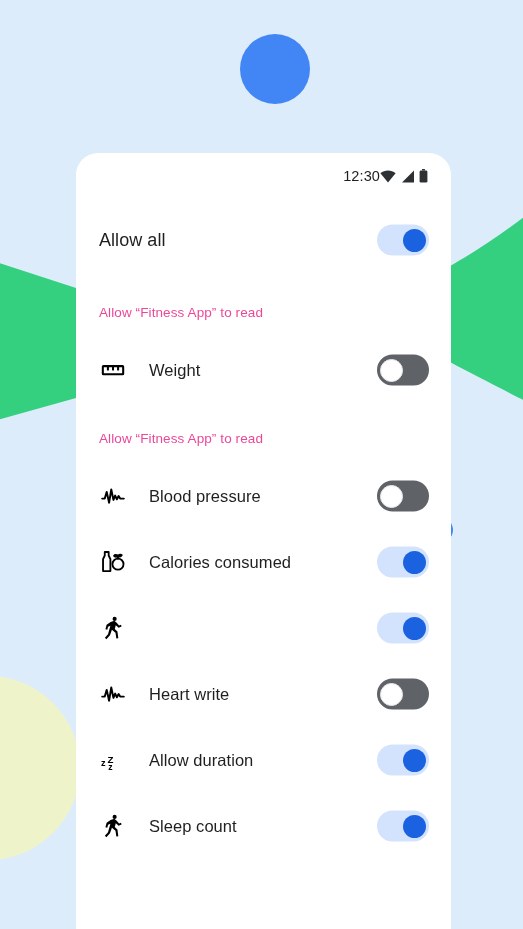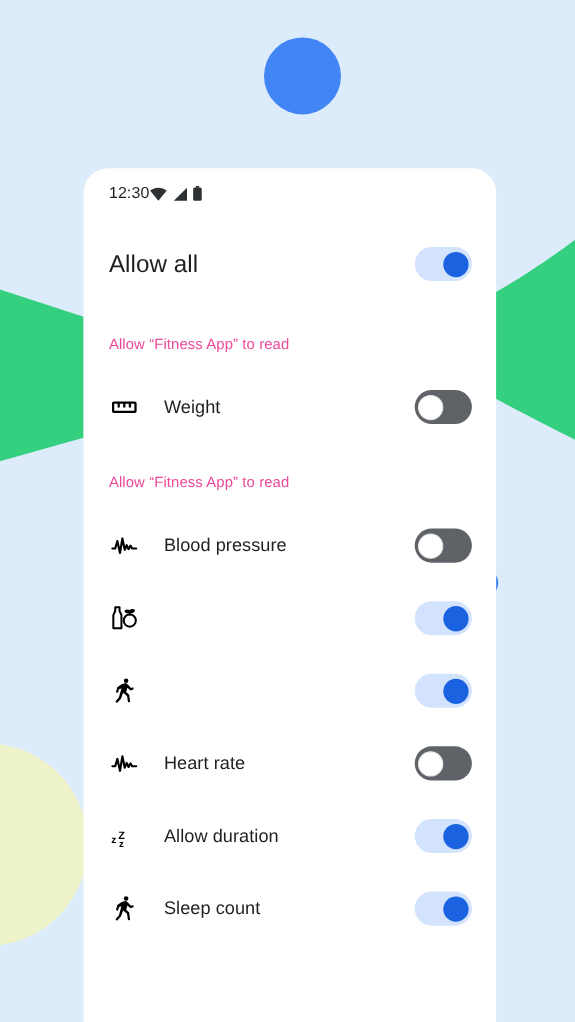--- a/index.html
+++ b/index.html
@@ -47,21 +47,21 @@
 
   
   .status-bar {
     position: absolute;
     left: 0;
     top: 0;
     width: 375px;
     height: 46px;
     display: flex;
     align-items: center;
-    justify-content: flex-start;
+    justify-content: flex-end;
     padding: 0 23px 0 23px;
     box-sizing: border-box;
   }
   .status-time {
     font-size: 14.5px;
     color: #1f1f1f;
     letter-spacing: 0.1px;
     font-family: "Liberation Sans", sans-serif;
   }
   .status-icons {
@@ -101,21 +101,21 @@
     flex: 1;
     font-size: 16.5px;
     color: #1f1f1f;
     letter-spacing: 0.05px;
     font-family: "Liberation Sans", sans-serif;
     white-space: nowrap;
   }
 
   .row-allow-all .row-label {
     margin-left: 0;
-    font-size: 22px;
+    font-size: 18px;
   }
   .row-allow-all {
     height: 62px;
     padding-left: 23px;
   }
 
   .section-header {
     font-size: 13.5px;
     color: #ec4899;
     letter-spacing: 0.1px;
@@ -259,20 +259,21 @@
       <div class="row">
         <div class="row-icon">
           <svg width="26" height="26" viewBox="0 0 24 24" fill="none" stroke="#000000" stroke-width="1.7" stroke-linejoin="round">
             <path d="M4.4 2.8 L8.0 2.8 L8.0 6.0 L9.6 9.4 L9.6 20.4 L2.8 20.4 L2.8 9.4 L4.4 6.0 Z"></path>
             <circle cx="16.6" cy="14.0" r="5.1"></circle>
             <path d="M16.6 8.9 L16.6 6.3" stroke-linecap="round"></path>
             <path d="M16.6 6.3 C15.2 5.2 13.6 5.4 13.0 6.3 C14.2 7.5 15.9 7.4 16.6 6.3 Z" fill="#000000"></path>
             <path d="M16.6 6.3 C17.7 4.9 19.4 4.9 20.1 5.6 C19.3 7.2 17.5 7.4 16.6 6.3 Z" fill="#000000"></path>
           </svg>
         </div>
+        <div class="row-label">Calories consumed</div>
         <div class="switch on">
           <div class="thumb"></div>
         </div>
       </div>
 
       <div class="row">
         <div class="row-icon">
           <svg width="26" height="26" viewBox="0 0 24 24" fill="#000000">
             <circle cx="13.5" cy="3.6" r="1.9"></circle>
             <path d="M9.8 6.4 L13.2 5.4 L15.4 7.2 L17.6 9.6 L19.4 9.0 L19.9 10.6 L17.2 11.7 L14.6 9.5 L13.6 13.0 L16.1 15.3 L16.9 21.5 L15.1 21.7 L14.3 16.4 L11.0 13.6 L9.2 18.6 L5.9 22.3 L4.5 21.0 L7.4 17.7 L9.6 10.0 L7.5 10.8 L6.7 13.7 L5.0 13.2 L6.1 9.0 Z"></path>
@@ -282,21 +283,21 @@
           <div class="thumb"></div>
         </div>
       </div>
 
       <div class="row">
         <div class="row-icon">
           <svg width="26" height="26" viewBox="0 0 24 24" fill="none" stroke="#000000" stroke-width="1.8" stroke-linecap="round" stroke-linejoin="round">
             <path d="M2 14.4 L4.4 14.4 L6.2 8.2 L8.4 18.2 L10.4 6.0 L12.4 15.6 L14.0 11.6 L15.6 15.0 L17.2 12.0 L18.6 14.4 L22 14.4"></path>
           </svg>
         </div>
-        <div class="row-label">Heart rate</div>
+        <div class="row-label">Heart write</div>
         <div class="switch off">
           <div class="thumb"></div>
         </div>
       </div>
 
       <div class="row">
         <div class="row-icon">
           <svg width="26" height="26" viewBox="0 0 24 24">
             <text x="1" y="17.5" font-family="Liberation Sans, sans-serif" font-size="8.5" font-weight="bold" fill="#000000">z</text>
             <text x="7" y="14.5" font-family="Liberation Sans, sans-serif" font-size="9" font-weight="bold" fill="#000000">Z</text>

